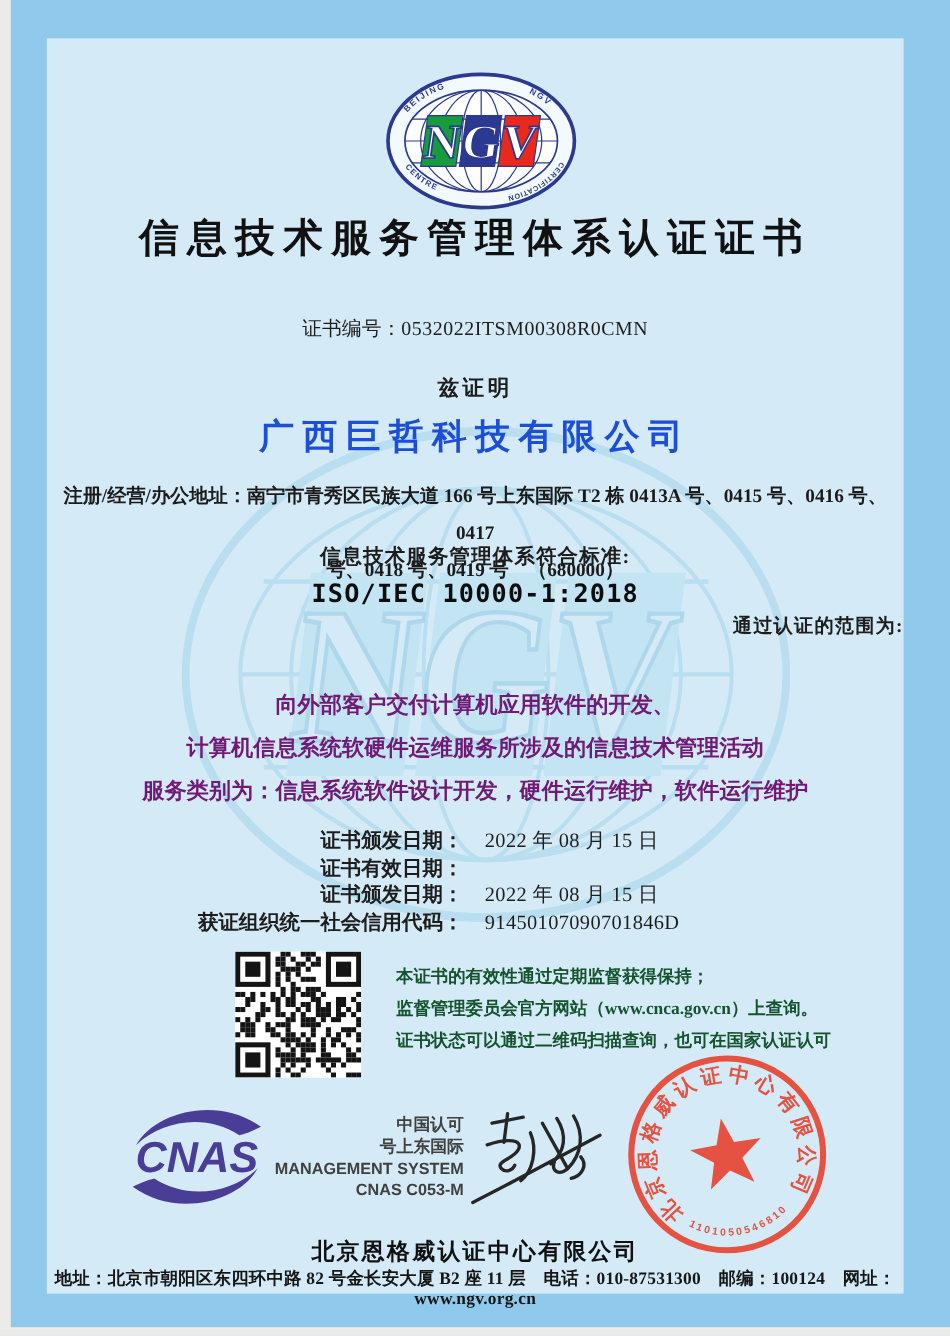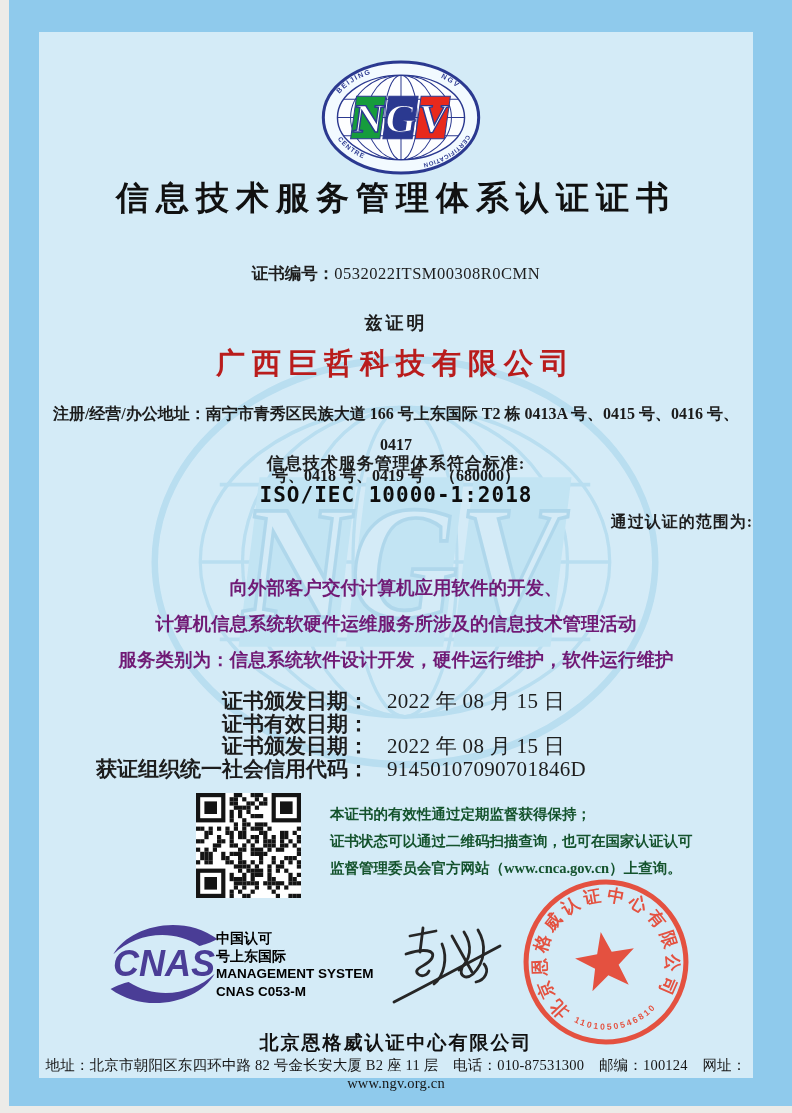--- a/index.html
+++ b/index.html
@@ -11,44 +11,44 @@
   html,body{width:792px;height:1113px;}
   body{background:#ecebe8;position:relative;overflow:hidden;font-family:var(--serif);}
   .page{position:absolute;left:9px;top:0;width:783px;height:1106px;background:#8fcaec;}
   .inner{position:absolute;left:30px;top:32px;width:714px;height:1046px;background:#d4ebf7;}
   .abs{position:absolute;}
   .ctr{left:30px;width:714px;text-align:center;}
   .ink{color:#1d1d1d;}
 
   .title{top:176px;font-size:33px;font-weight:bold;letter-spacing:7px;color:#111;}
   .certno{top:263px;font-size:16.5px;}
-  .certno .lbl{font-weight:bold;}
+  .certno .lbl{font-weight:normal;}
   .certno .val{font-family:var(--serif);letter-spacing:.5px;}
   .certify{top:311px;font-size:18px;font-weight:bold;letter-spacing:3px;}
-  .company{top:344px;font-size:29px;font-weight:bold;letter-spacing:7px;color:#b91c1c;}
+  .company{top:344px;font-size:29px;font-weight:bold;letter-spacing:7px;color:#1d4ed8;}
   .addr{top:398px;font-size:16px;line-height:31px;font-weight:bold;color:#1b1b1b;}
   .stdlbl{top:452px;font-size:17px;font-weight:bold;letter-spacing:1px;}
   .stdval{top:483px;font-size:21px;font-weight:bold;font-family:var(--mono);letter-spacing:1px;color:#0d0d0d;}
   .scopelbl{top:512px;font-size:16px;font-weight:bold;letter-spacing:1px;text-align:right;}
   .scope{top:570px;font-size:18.5px;line-height:36px;font-weight:bold;color:#701a75;}
 
-  .dates{top:690px;left:30px;width:714px;font-size:21px;}
+  .dates{top:690px;left:47px;width:714px;font-size:17px;}
   .dates .row{display:flex;line-height:22.5px;}
   .dates .dl{width:330px;text-align:right;font-weight:bold;}
   .dates .dv{margin-left:18px;text-align:left;letter-spacing:.3px;}
 
   .qrbox{left:187px;top:793px;width:105px;height:105px;background:#fff;}
   .qrnote{left:321px;top:801px;width:400px;font-size:14.5px;line-height:27px;font-weight:bold;color:#14532d;text-align:left;}
 
-  .cnastext{left:207px;top:930px;text-align:left;color:#000000;}
+  .cnastext{left:220px;top:930px;text-align:right;color:#404040;}
   .cnastext .cn{font-size:14px;font-weight:bold;line-height:17.5px;}
   .cnastext .en{font-family:var(--sans);font-size:13.5px;font-weight:bold;line-height:17.5px;}
 
   .issuer{top:1030px;font-size:19px;font-weight:bold;letter-spacing:2px;color:#111;}
-  .footer{top:1056px;font-size:14.5px;font-weight:normal;color:#161616;letter-spacing:.2px;}
+  .footer{top:1056px;font-size:14.5px;font-weight:bold;color:#161616;letter-spacing:.2px;}
 
   svg text{user-select:none;}
 </style>
 </head>
 <body>
 
 <div class="page">
   <div class="inner"></div>
 
   <svg class="abs" style="left:136px;top:352px;width:520px;height:420px;opacity:.85" viewBox="0 0 160 114" preserveAspectRatio="none">
@@ -367,22 +367,22 @@
         <rect x="33.60" y="100.80" width="4.20" height="4.20" fill="#141414"></rect>
         <rect x="46.20" y="100.80" width="4.20" height="4.20" fill="#141414"></rect>
         <rect x="50.40" y="100.80" width="4.20" height="4.20" fill="#141414"></rect>
         <rect x="79.80" y="100.80" width="4.20" height="4.20" fill="#141414"></rect>
         <rect x="92.40" y="100.80" width="4.20" height="4.20" fill="#141414"></rect>
         <rect x="96.60" y="100.80" width="4.20" height="4.20" fill="#141414"></rect>
         <rect x="100.80" y="100.80" width="4.20" height="4.20" fill="#141414"></rect>
       </svg></div>
   <div class="abs qrnote">
     <div>本证书的有效性通过定期监督获得保持；</div>
+    <div>监督管理委员会官方网站（www.cnca.gov.cn）上查询。</div>
     <div>证书状态可以通过二维码扫描查询，也可在国家认证认可</div>
-    <div>监督管理委员会官方网站（www.cnca.gov.cn）上查询。</div>
   </div>
 
   <svg class="abs" style="left:96px;top:918px;width:118px;height:92px" viewBox="0 0 170 132">
     <path d="M12,52 C34,12 110,-8 162,30 C150,36 144,38 136,40 C96,14 44,22 12,52 Z" fill="#4a3d96"></path>
     <path d="M158,80 C136,120 60,140 8,102 C20,96 26,94 34,92 C74,118 126,110 158,80 Z" fill="#4a3d96"></path>
     <text x="85" y="84" text-anchor="middle" font-family="Liberation Sans,sans-serif" font-style="italic" font-weight="bold" font-size="52" fill="#4a3d96">CNAS</text>
   </svg>
   <div class="abs cnastext">
     <div class="cn">中国认可</div>
     <div class="cn">号上东国际</div>

